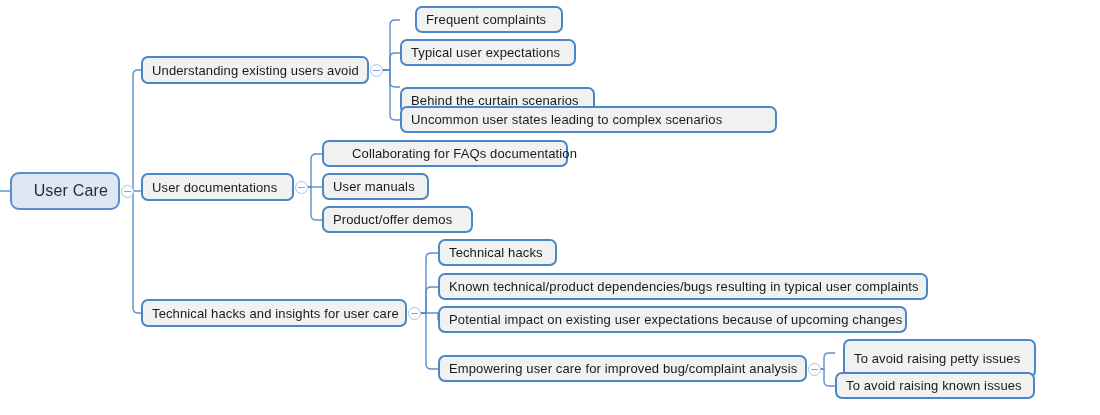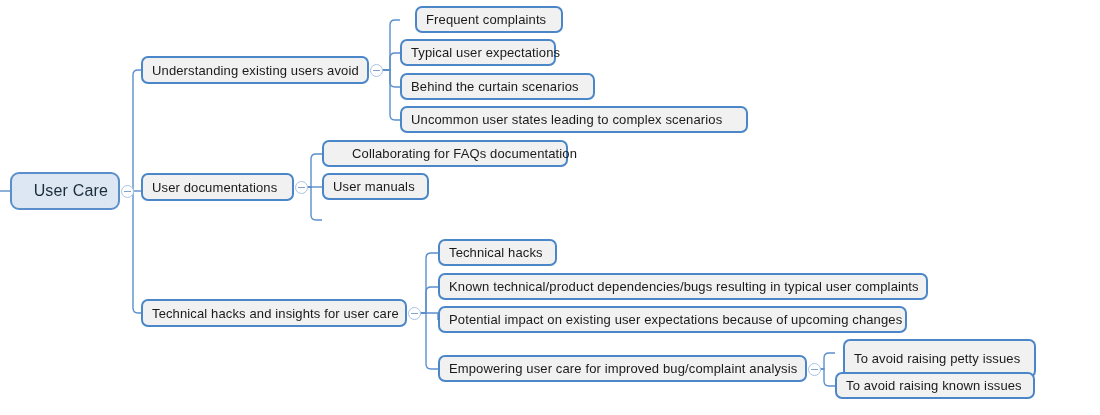--- a/index.html
+++ b/index.html
@@ -109,40 +109,43 @@
   <div class="toggle" style="left:121px; top:185px;"></div>
 
   <div class="node" style="left:141px; top:56px; width:228px; height:28px;">
     <span>Understanding existing users avoid</span>
   </div>
   <div class="toggle" style="left:370px; top:64px;"></div>
 
   <div class="node" style="left:400px; top:6px; width:148px; height:27px;margin-left:15px;">
     <span>Frequent complaints</span>
   </div>
-  <div class="node" style="left:400px; top:39px; width:156px; height:27px;">
+  <div class="node" style="left:400px; top:39px; width:176px; height:27px;">
     <span>Typical user expectations</span>
   </div>
-  <div class="node" style="left:400px; top:73px; width:195px; height:27px;">
+  <div class="node" style="left:400px; top:87px; width:195px; height:27px;">
     <span>Behind the curtain scenarios</span>
   </div>
-  <div class="node" style="left:400px; top:106px; width:348px; height:27px;">
+  <div class="node" style="left:400px; top:106px; width:377px; height:27px;">
     <span>Uncommon user states leading to complex scenarios</span>
   </div>
 
   <div class="node" style="left:141px; top:173px; width:153px; height:28px;">
     <span>User documentations</span>
   </div>
   <div class="toggle" style="left:295px; top:181px;"></div>
 
   <div class="node" style="left:322px; top:140px; width:246px; height:27px;padding-left:28px;">
     <span>Collaborating for FAQs documentation</span>
   </div>
   <div class="node" style="left:322px; top:173px; width:107px; height:27px;">
     <span>User manuals</span>
+  </div>
+  <div class="node" style="left:322px; top:206px; width:151px; height:27px;">
+    <span>Product/offer demos</span>
   </div>
 
   <div class="node" style="left:141px; top:299px; width:266px; height:28px;">
     <span>Technical hacks and insights for user care</span>
   </div>
   <div class="toggle" style="left:408px; top:307px;"></div>
 
   <div class="node" style="left:438px; top:273px; width:490px; height:27px;">
     <span>Known technical/product dependencies/bugs resulting in typical user complaints</span>
   </div>

